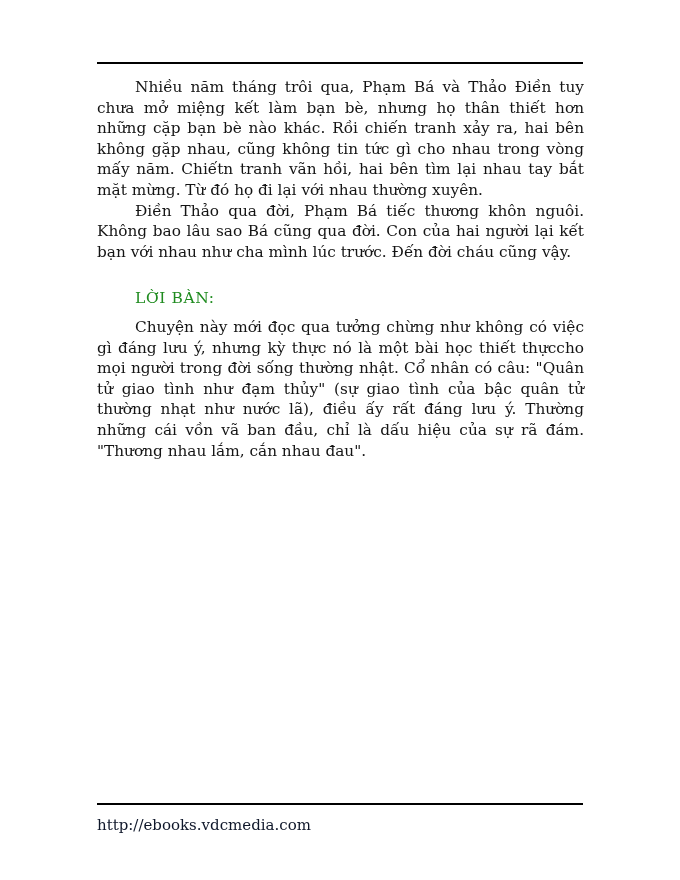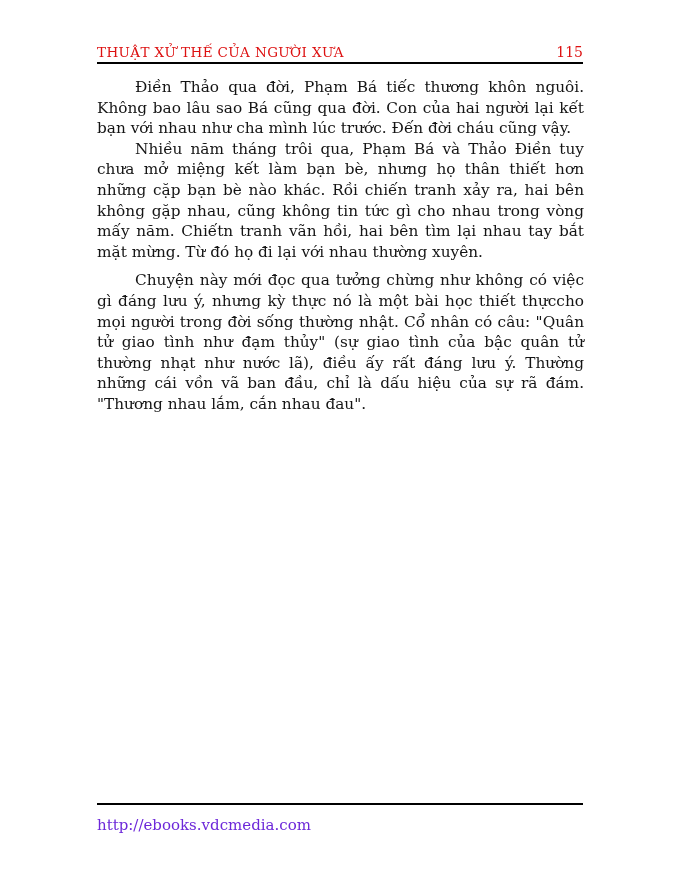--- a/index.html
+++ b/index.html
@@ -68,40 +68,37 @@
   }
   .page-footer {
     position: absolute;
     top: 815px;
     left: 97px;
     right: 97px;
     font-size: 15px;
     line-height: 20px;
   }
   .footer-url {
-    color: #6d28d9;
+    color: #0f172a;
     text-decoration: none;
   }
 </style>
 </head>
 <body>
 
 <div class="page">
 
-  <div class="page-header">
-    <span class="book-title">THUẬT XỬ THẾ CỦA NGƯỜI XƯA</span>
-    <span class="page-number">115</span>
-  </div>
 
   <div class="rule header-rule"></div>
 
   <div class="content">
+    <p>Nhiều năm tháng trôi qua, Phạm Bá và Thảo Điền tuy chưa mở miệng kết làm bạn bè, nhưng họ thân thiết hơn những cặp bạn bè nào khác. Rồi chiến tranh xảy ra, hai bên không gặp nhau, cũng không tin tức gì cho nhau trong vòng mấy năm. Chiếtn tranh vãn hồi, hai bên tìm lại nhau tay bắt mặt mừng. Từ đó họ đi lại với nhau thường xuyên.</p>
     <p>Điền Thảo qua đời, Phạm Bá tiếc thương khôn nguôi. Không bao lâu sao Bá cũng qua đời. Con của hai người lại kết bạn với nhau như cha mình lúc trước. Đến đời cháu cũng vậy.</p>
-    <p>Nhiều năm tháng trôi qua, Phạm Bá và Thảo Điền tuy chưa mở miệng kết làm bạn bè, nhưng họ thân thiết hơn những cặp bạn bè nào khác. Rồi chiến tranh xảy ra, hai bên không gặp nhau, cũng không tin tức gì cho nhau trong vòng mấy năm. Chiếtn tranh vãn hồi, hai bên tìm lại nhau tay bắt mặt mừng. Từ đó họ đi lại với nhau thường xuyên.</p>
 
+    <div class="section-heading">LỜI BÀN:</div>
 
     <p class="gap-after-heading">Chuyện này mới đọc qua tưởng chừng như không có việc gì đáng lưu ý, nhưng kỳ thực nó là một bài học thiết thựccho mọi người trong đời sống thường nhật. Cổ nhân có câu: "Quân tử giao tình như đạm thủy" (sự giao tình của bậc quân tử thường nhạt như nước lã), điều ấy rất đáng lưu ý. Thường những cái vồn vã ban đầu, chỉ là dấu hiệu của sự rã đám. "Thương nhau lắm, cắn nhau đau".</p>
   </div>
 
   <div class="rule footer-rule"></div>
 
   <div class="page-footer">
     <a href="#" class="footer-url">http://ebooks.vdcmedia.com</a>
   </div>
 

